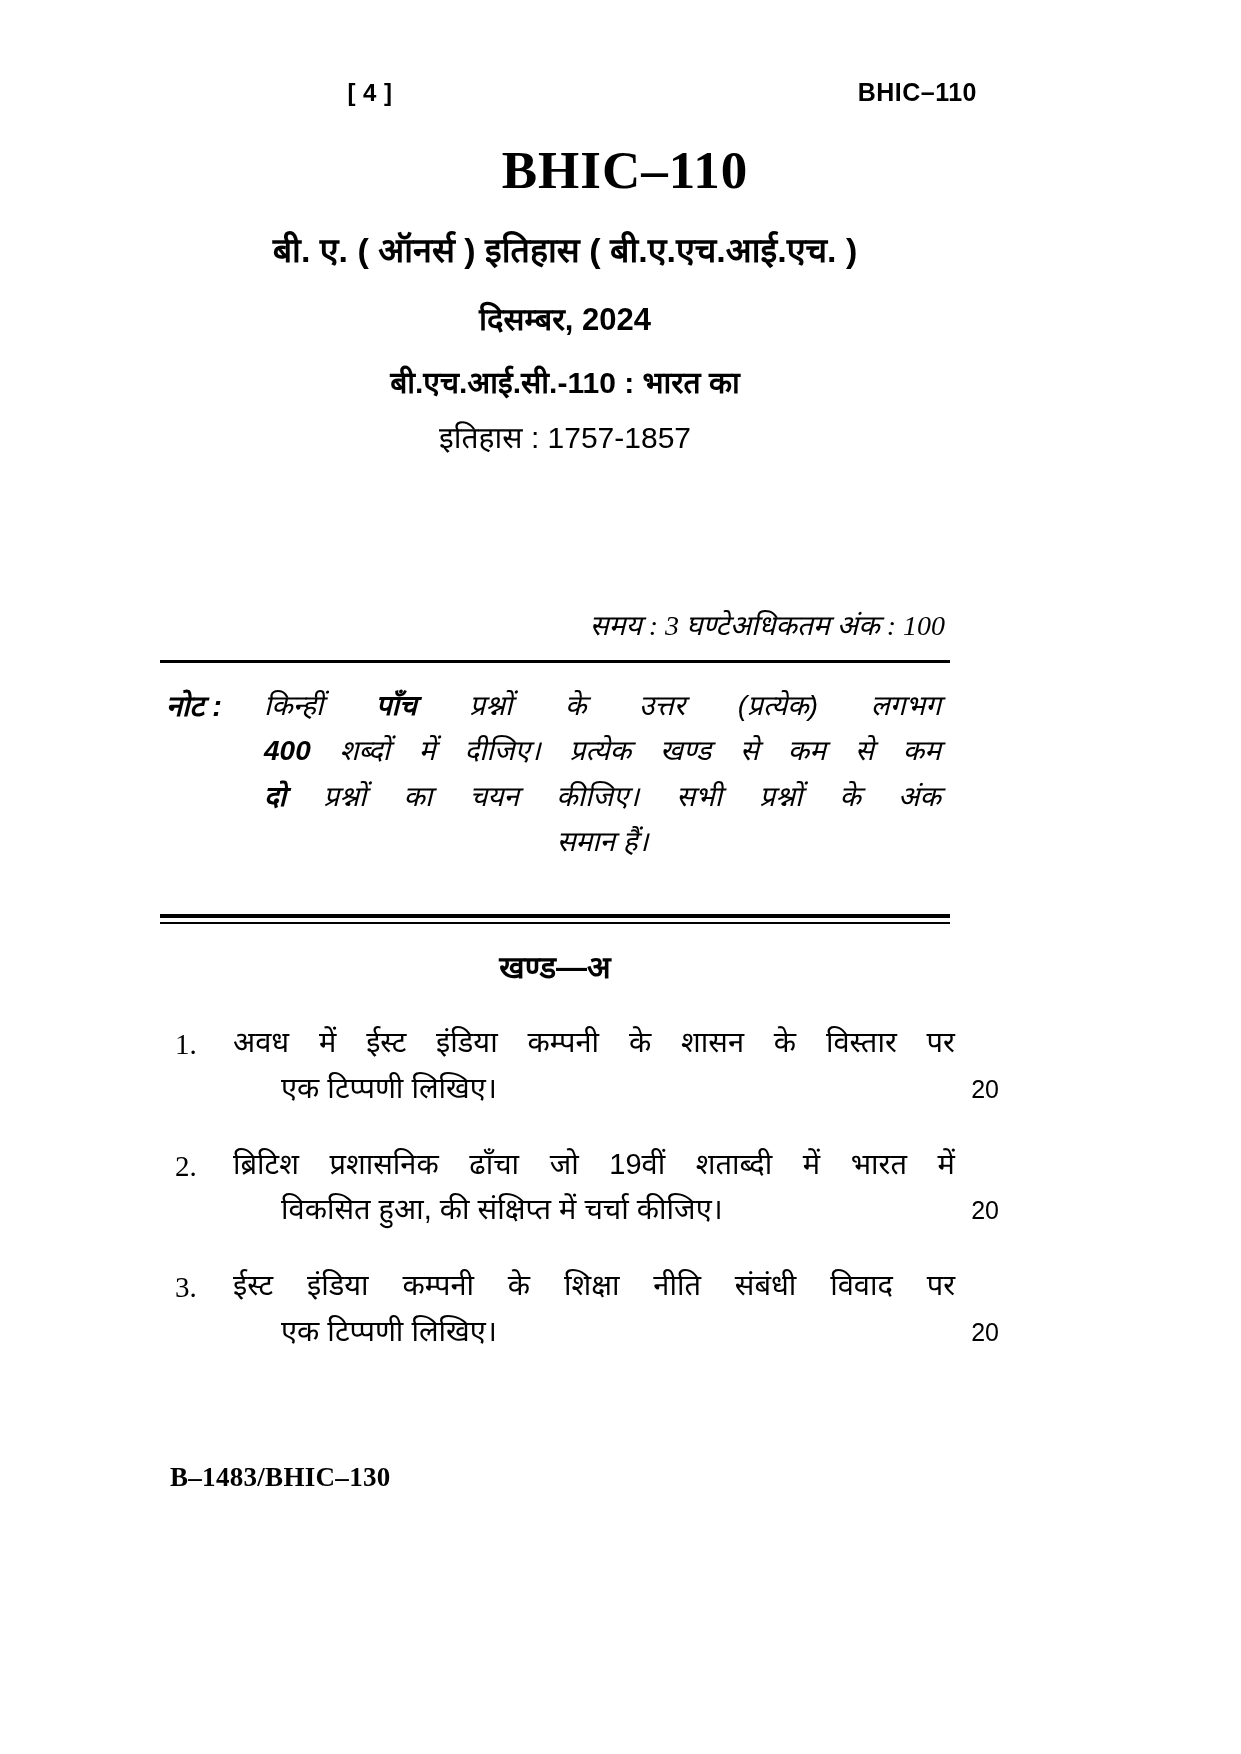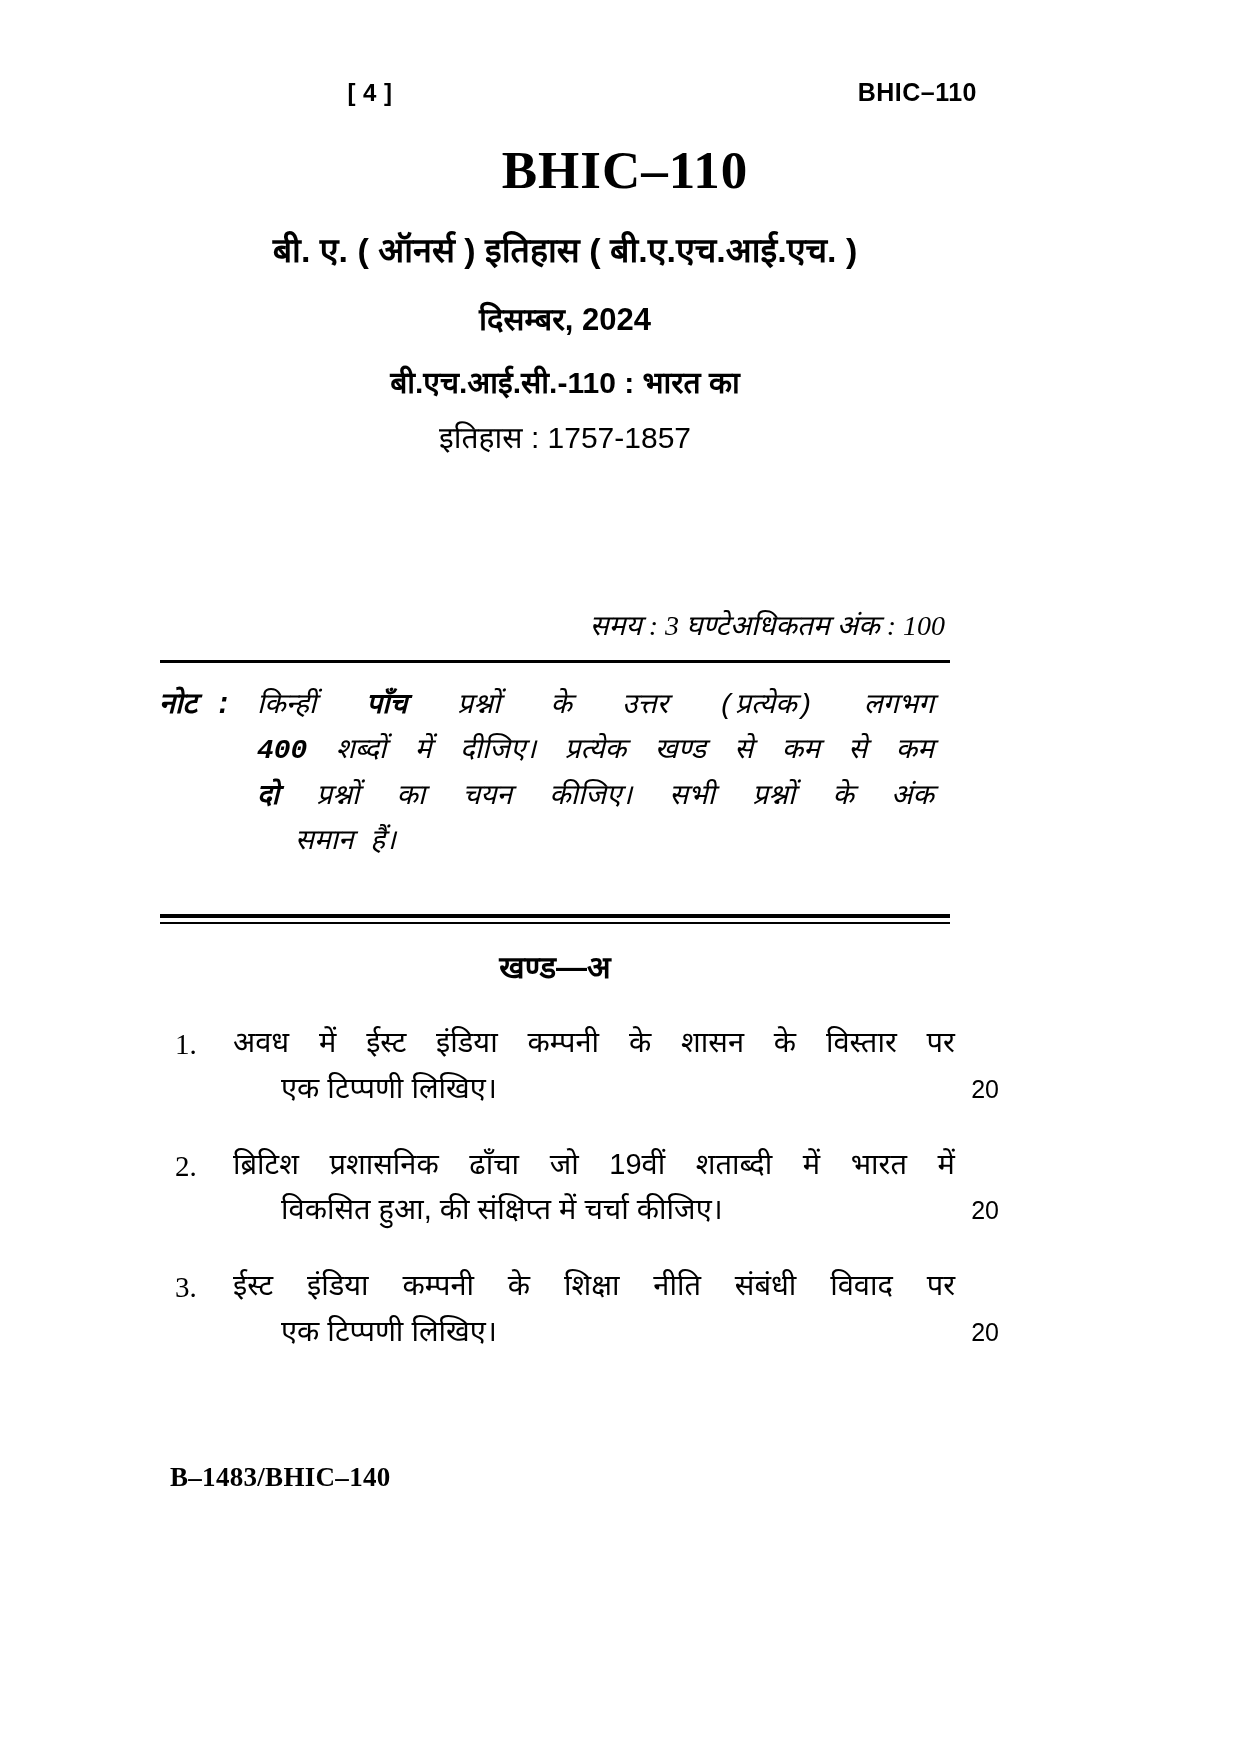--- a/index.html
+++ b/index.html
@@ -119,24 +119,24 @@
     width: 790px;
     background: #000;
   }
   .rule-top   { top: 660px; height: 3px; }
   .rule-dbl-a { top: 914px; height: 4px; }
   .rule-dbl-b { top: 922px; height: 2px; }
 
   
   .note-block {
     position: absolute;
-    left: 159px;
+    left: 166px;
     top: 683px;
     width: 775px;
-    font-family: Liberation Mono, monospace;
+    font-family: Liberation Sans, sans-serif;
     font-style: italic;
     font-size: 28px;
     line-height: 1.62;
     text-align: justify;
   }
   .note-block .note-lbl {
     font-weight: bold;
     font-style: italic;
     font-size: 29px;
   }
@@ -154,21 +154,21 @@
     grid-template-columns: 96px 1fr;
   }
   .note-grid .lbl { white-space: nowrap; }
 
   
   .jline {
     display: flex;
     justify-content: space-between;
     width: 100%;
   }
-  .jline.last { justify-content: flex-start; margin-left: 38px; }
+  .jline.last { justify-content: center; }
 
   
   .section-head {
     position: absolute;
     left: 160px;
     top: 945px;
     width: 790px;
     text-align: center;
     font-family: "Liberation Sans", "DejaVu Sans", sans-serif;
     font-weight: bold;
@@ -356,15 +356,15 @@
             <span>पर</span>
           </div>
           <div class="q-last-row">
             <span>एक टिप्पणी लिखिए।</span>
             <span class="q-marks">20</span>
           </div>
         </div>
       </div>
     </div>
 
-  <div class="footer">B–1483/BHIC–140</div>
+  <div class="footer">B–1483/BHIC–130</div>
 
 </div>
 
 </body></html>

